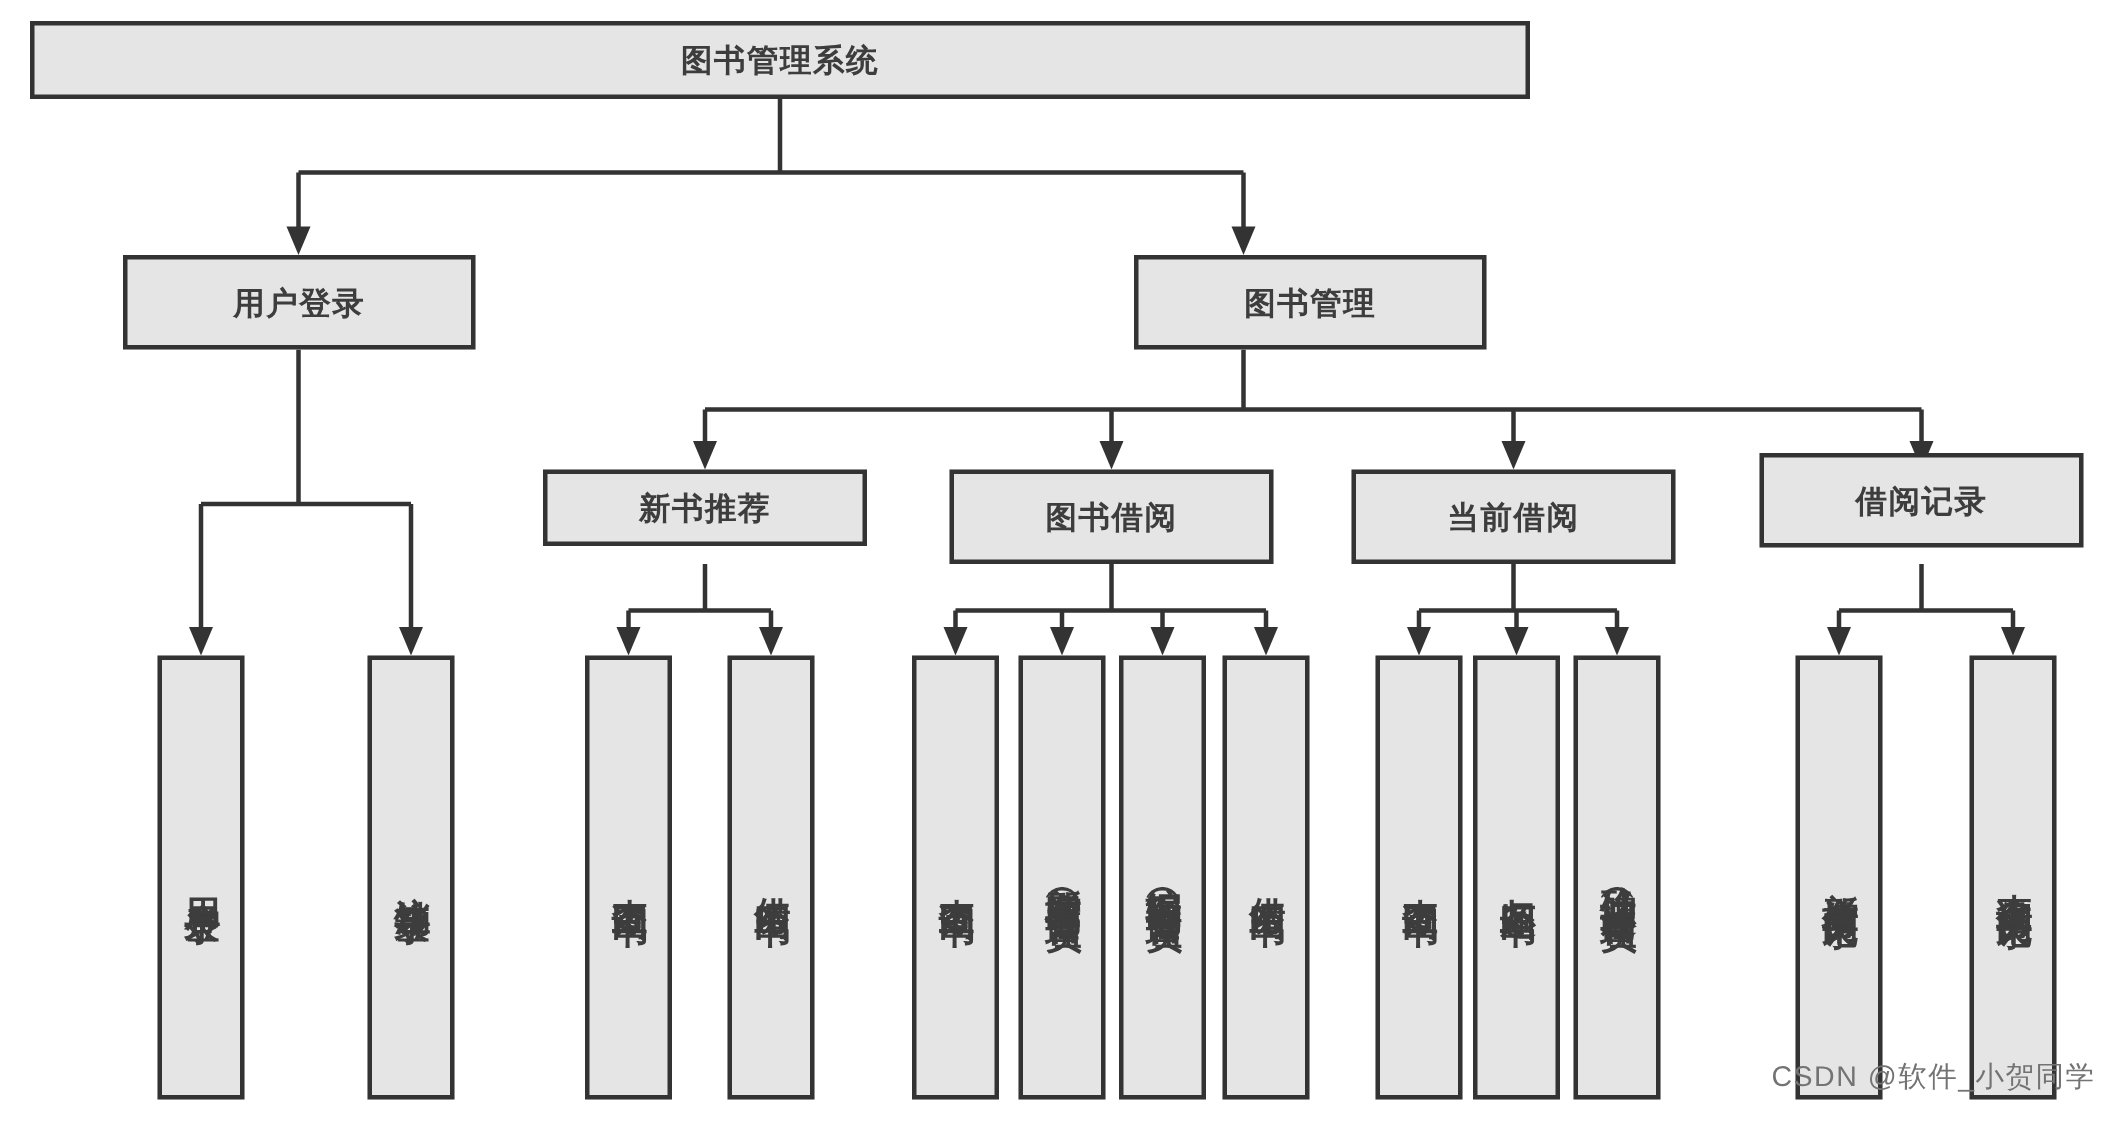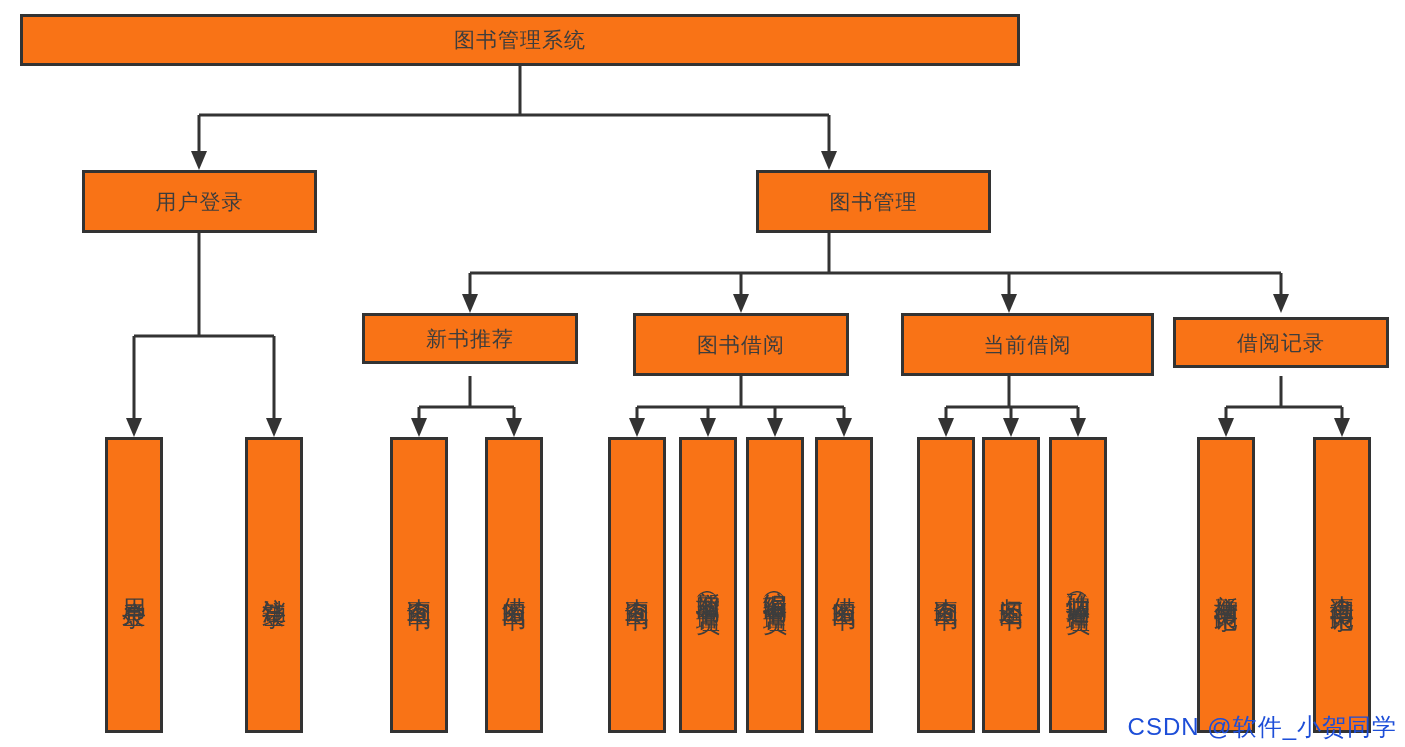--- a/index.html
+++ b/index.html
@@ -12,47 +12,48 @@
     font-family: "Liberation Sans", sans-serif;
   }
   .connectors {
     position: absolute;
     left: 0; top: 0;
     width: 1405px; height: 747px;
   }
   .box {
     position: absolute;
     box-sizing: border-box;
-    background: #f97316;
+    background: #e5e5e5;
     border: 3px solid #333333;
     display: flex;
     align-items: center;
     justify-content: center;
+    font-weight: bold;
   }
   .hlabel {
     font-size: 21px;
     color: #3d3d3d;
     letter-spacing: 1px;
     white-space: nowrap;
   }
   .vlabel {
     writing-mode: vertical-rl;
     text-orientation: mixed;
     font-size: 24px;
     color: #3d3d3d;
     letter-spacing: 3px;
     line-height: 1;
     max-height: 288px;
   }
   .watermark {
     position: absolute;
     right: 8px;
-    bottom: 4px;
-    font-size: 24px;
-    color: #1d4ed8;
+    bottom: 16px;
+    font-size: 19px;
+    color: #737373;
     letter-spacing: 1px;
     white-space: nowrap;
   }
 </style>
 </head>
 <body>
 
 <div class="canvas">
 
   <svg class="connectors" viewBox="0 0 1405 747" xmlns="http://www.w3.org/2000/svg">
@@ -98,24 +99,24 @@
   <div class="box" style="left:712px; top:170px; width:235px; height:63px;margin-left:44px;">
     <span class="hlabel">图书管理</span>
   </div>
 
   <div class="box" style="left:362px; top:313px; width:216px; height:51px;">
     <span class="hlabel">新书推荐</span>
   </div>
   <div class="box" style="left:633px; top:313px; width:216px; height:63px;">
     <span class="hlabel">图书借阅</span>
   </div>
-  <div class="box" style="left:901px; top:313px; width:253px; height:63px;">
+  <div class="box" style="left:901px; top:313px; width:216px; height:63px;">
     <span class="hlabel">当前借阅</span>
   </div>
-  <div class="box" style="left:1173px; top:317px; width:216px; height:51px;">
+  <div class="box" style="left:1173px; top:302px; width:216px; height:63px;">
     <span class="hlabel">借阅记录</span>
   </div>
 
   <div class="box" style="left:105px; top:437px; width:58px; height:296px;">
     <span class="vlabel">用户登录</span>
   </div>
   <div class="box" style="left:245px; top:437px; width:58px; height:296px;">
     <span class="vlabel">注销登录</span>
   </div>
 

